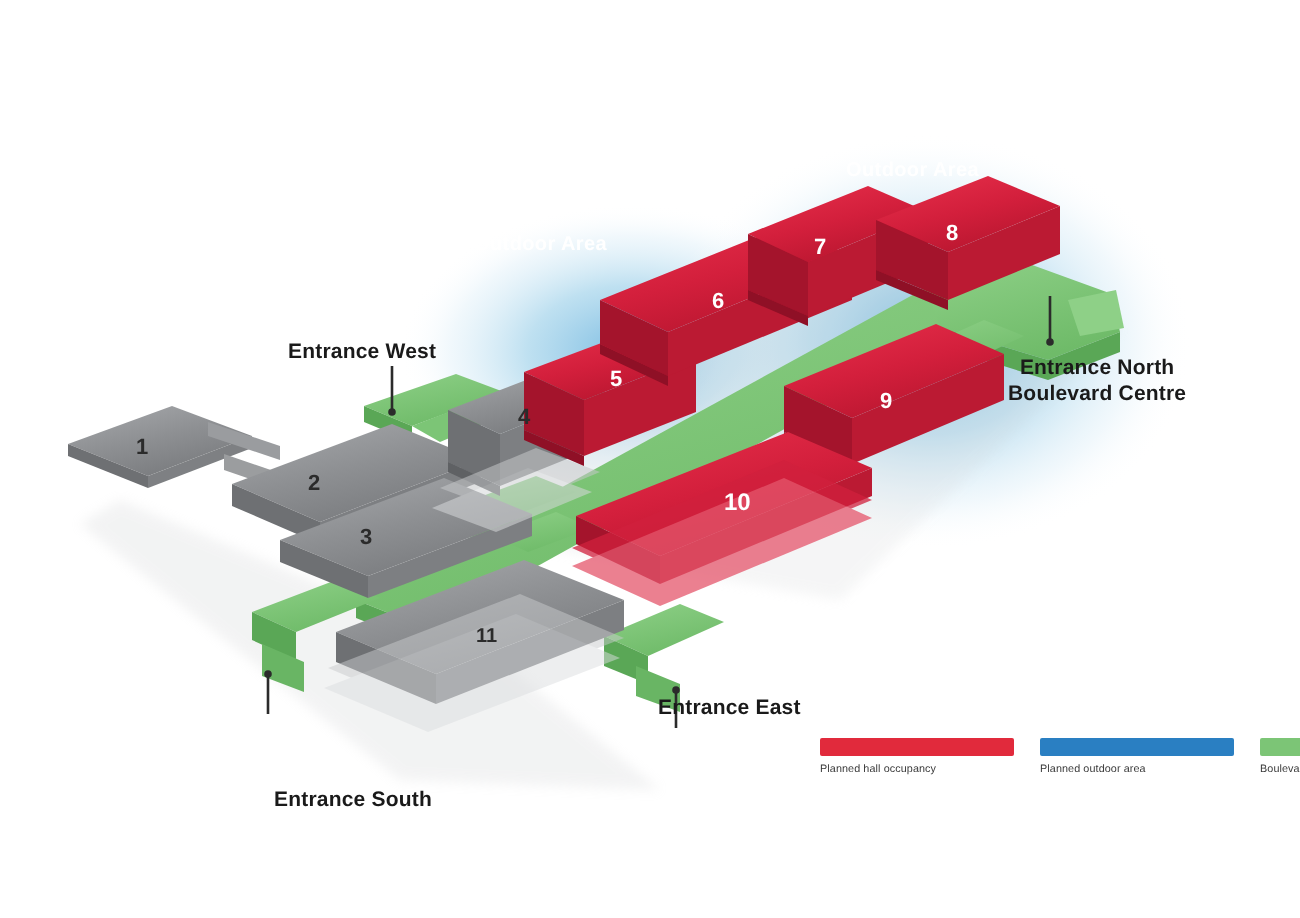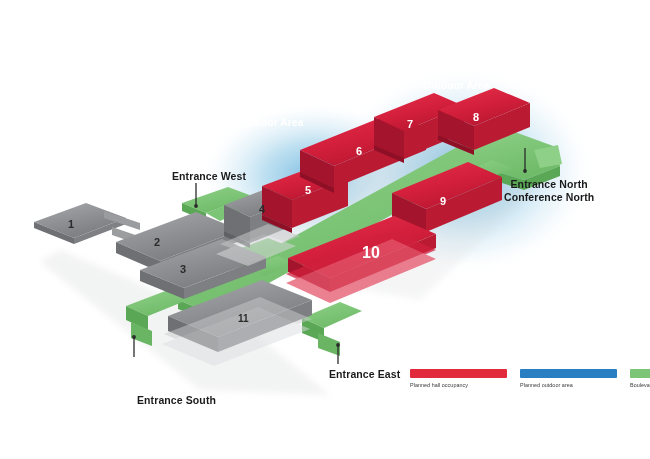--- a/index.html
+++ b/index.html
@@ -208,35 +208,35 @@
 
 <div class="hallnum grey" style="left:68px;top:218px;font-size:11px;">1</div>
 <div class="hallnum grey" style="left:154px;top:236px;font-size:11px;">2</div>
 <div class="hallnum grey" style="left:180px;top:263px;font-size:11px;">3</div>
 <div class="hallnum grey" style="left:259px;top:203px;font-size:11px;">4</div>
 <div class="hallnum red" style="left:305px;top:184px;font-size:11px;">5</div>
 <div class="hallnum red" style="left:356px;top:145px;font-size:11px;">6</div>
 <div class="hallnum red" style="left:407px;top:118px;font-size:11px;">7</div>
 <div class="hallnum red" style="left:473px;top:111px;font-size:11px;">8</div>
 <div class="hallnum red" style="left:440px;top:195px;font-size:11px;">9</div>
-<div class="hallnum red" style="left:362px;top:244px;font-size:16px;">10</div>
+<div class="hallnum red" style="left:362px;top:244px;font-size:12px;">10</div>
 <div class="hallnum grey" style="left:238px;top:313px;font-size:10px;">11</div>
 
 <div class="outdoor" style="left:237px;top:117px;">Outdoor Area</div>
 <div class="outdoor" style="left:423px;top:80px;">Outdoor Area</div>
 
-<div class="lbl entrance" style="left:172px;top:170px;">Entrance West</div>
+<div class="lbl entrance" style="left:144px;top:170px;">Entrance West</div>
 
 <div class="lbl entrance two" style="left:504px;top:178px;">
   <div>Entrance North</div>
-  <div>Conference North</div>
+  <div>Boulevard Centre</div>
 </div>
 
 <div class="lbl entrance" style="left:137px;top:361px;margin-top:33px;">Entrance South</div>
-<div class="lbl entrance" style="left:317px;top:368px;padding-left:12px;">Entrance East</div>
+<div class="lbl entrance" style="left:317px;top:348px;padding-left:12px;">Entrance East</div>
 
 <div id="legend">
   <div class="lg-item" style="left:0px;width:97px;">
     <div class="lg-sw" style="background:#e12a3c;"></div>
     <div class="lg-tx">Planned hall occupancy</div>
   </div>
   <div class="lg-item" style="left:110px;width:97px;">
     <div class="lg-sw" style="background:#2a7fc2;"></div>
     <div class="lg-tx">Planned outdoor area</div>
   </div>

